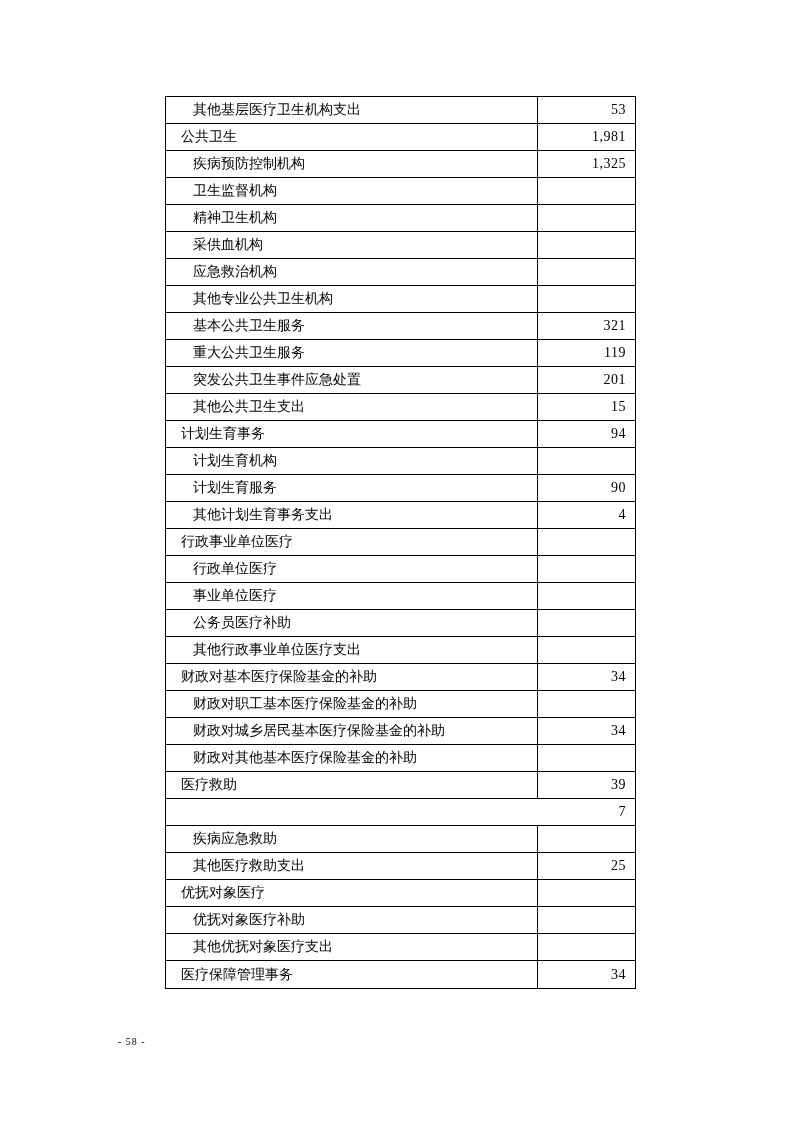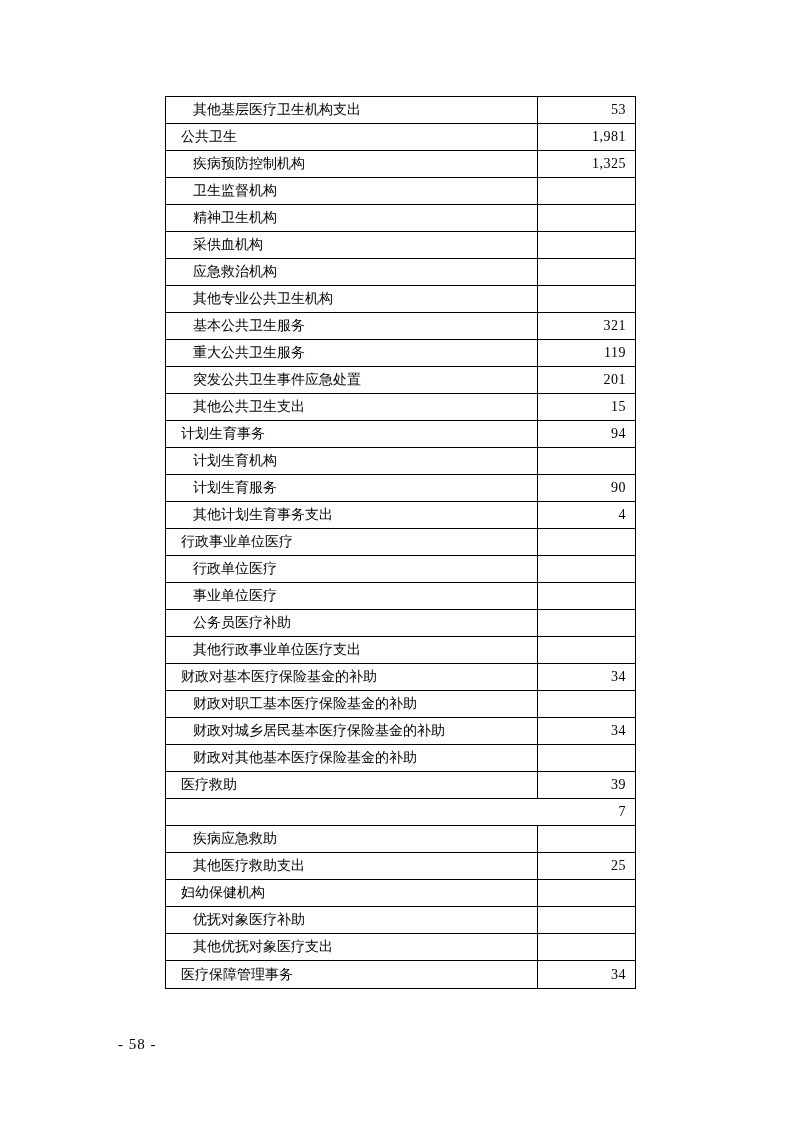--- a/index.html
+++ b/index.html
@@ -47,21 +47,21 @@
   .cell.value {
     flex: 1;
     justify-content: flex-end;
     padding-right: 9px;
     letter-spacing: 0.5px;
   }
   .page-footer {
     position: absolute;
     left: 118px;
     top: 1036px;
-    font-size: 15px;
+    font-size: 10px;
     letter-spacing: 1px;
   }
 </style>
 </head>
 <body>
 
 <div class="page">
   <div class="budget-table">
   <div class="t-row">
     <div class="cell label indent-2">其他基层医疗卫生机构支出</div>
@@ -202,21 +202,21 @@
     <div class="cell label indent-2">疾病应急救助</div>
     <div class="cell value"></div>
   </div>
 
   <div class="t-row">
     <div class="cell label indent-2">其他医疗救助支出</div>
     <div class="cell value">25</div>
   </div>
 
   <div class="t-row">
-    <div class="cell label indent-1">妇幼保健机构</div>
+    <div class="cell label indent-1">优抚对象医疗</div>
     <div class="cell value"></div>
   </div>
 
   <div class="t-row">
     <div class="cell label indent-2">优抚对象医疗补助</div>
     <div class="cell value"></div>
   </div>
 
   <div class="t-row">
     <div class="cell label indent-2">其他优抚对象医疗支出</div>

